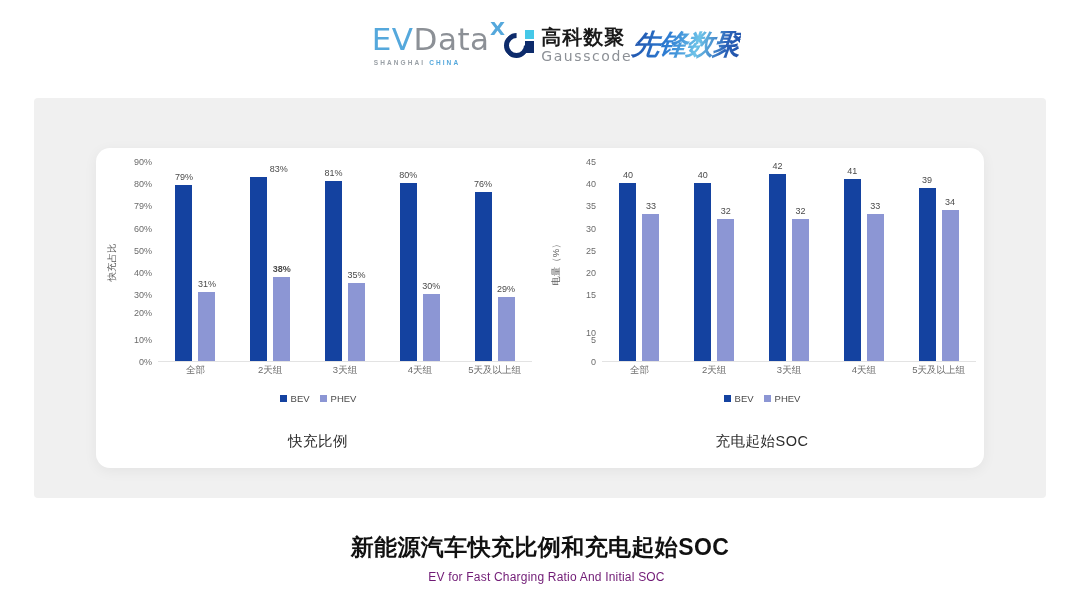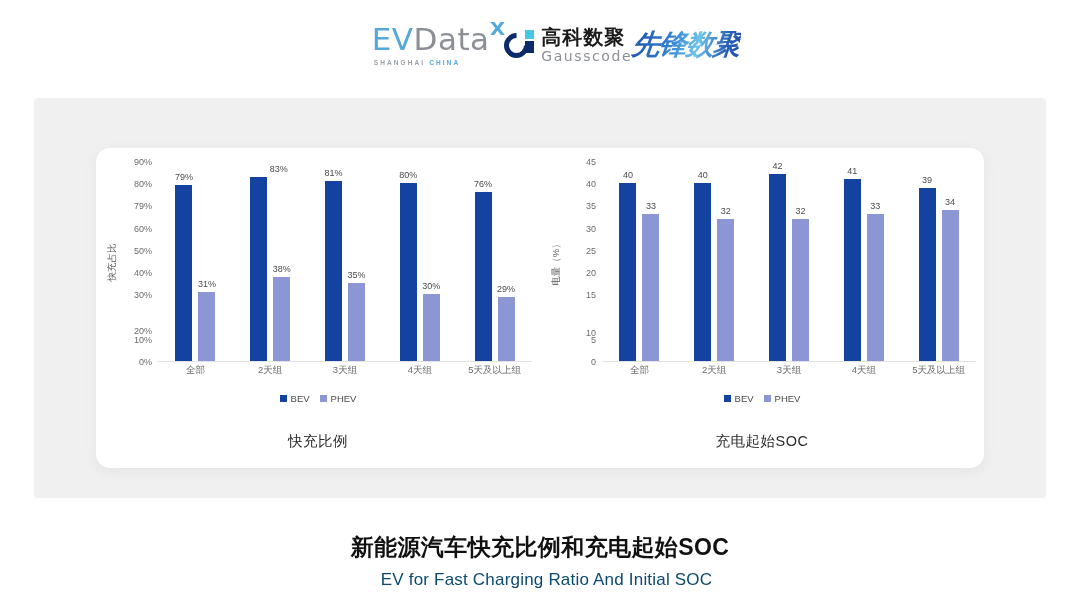--- a/index.html
+++ b/index.html
@@ -122,21 +122,21 @@
   .swatch.phev { background:#8c96d4; }
 
   .chart-caption {
     position:absolute; left:0; top:284px; width:444px; text-align:center;
     font-size:14.5px; color:#2b2b2b; letter-spacing:.5px;
   }
 
   
   .footer { position:absolute; left:0; top:532px; width:1080px; text-align:center; }
   .footer-cn { font-size:23px; font-weight:700; color:#111; letter-spacing:.4px; }
-  .footer-en { font-size:17px; color:#0c4a6e; margin-top:7px; letter-spacing:.2px;margin-left:13px; }
+  .footer-en { font-size:12px; color:#701a75; margin-top:7px; letter-spacing:.2px;margin-left:13px; }
 </style>
 </head>
 <body>
 
 <div class="page">
 
   <div class="logo-bar">
 
     <div class="logo-evdata">
       <div class="evdata-word">
@@ -169,21 +169,21 @@
     <div class="white-card">
       <div class="charts" id="charts">
           <div class="chart-block">
             <div class="plot-wrap">
               <div class="axis-title">
                 <span>快充占比</span>
               </div>
               <div class="ticks">
                 <div class="tick" style="top: 200px;">0%</div>
                 <div class="tick" style="top: 177.778px;">10%</div>
-                <div class="tick" style="top: 169px; text-align: right;">20%</div>
+                <div class="tick" style="top: 151px; text-align: right;">20%</div>
                 <div class="tick" style="top: 133.333px;">30%</div>
                 <div class="tick" style="top: 111.111px;">40%</div>
                 <div class="tick" style="top: 88.8889px;">50%</div>
                 <div class="tick" style="top: 66.6667px;">60%</div>
                 <div class="tick" style="top: 44.4444px;">79%</div>
                 <div class="tick" style="top: 22.2222px;">80%</div>
                 <div class="tick" style="top: 0px;">90%</div>
               </div>
               <div class="plot">
                 <div class="group">
@@ -194,21 +194,21 @@
                   <div class="bar phev" style="height: 200px;">
                     <div class="fill" style="height: 68.8889px;"></div>
                     <div class="val" style="bottom: 71.8889px;">31%</div>
                   </div>
                 </div>
                 <div class="group">
                   <div class="bar bev" style="height: 200px;">
                     <div class="fill" style="height: 184.444px;"></div>
                     <div class="val" style="bottom: 187.444px; margin-left: 20px;">83%</div>
                   </div>
-                  <div class="bar phev" style="height: 200px;">
+                  <div class="bar phev" style="height: 200px; font-weight: bold;">
                     <div class="fill" style="height: 84.4444px;"></div>
                     <div class="val" style="bottom: 87.4444px;">38%</div>
                   </div>
                 </div>
                 <div class="group">
                   <div class="bar bev" style="height: 200px;">
                     <div class="fill" style="height: 180px;"></div>
                     <div class="val" style="bottom: 183px;">81%</div>
                   </div>
                   <div class="bar phev" style="height: 200px;">

